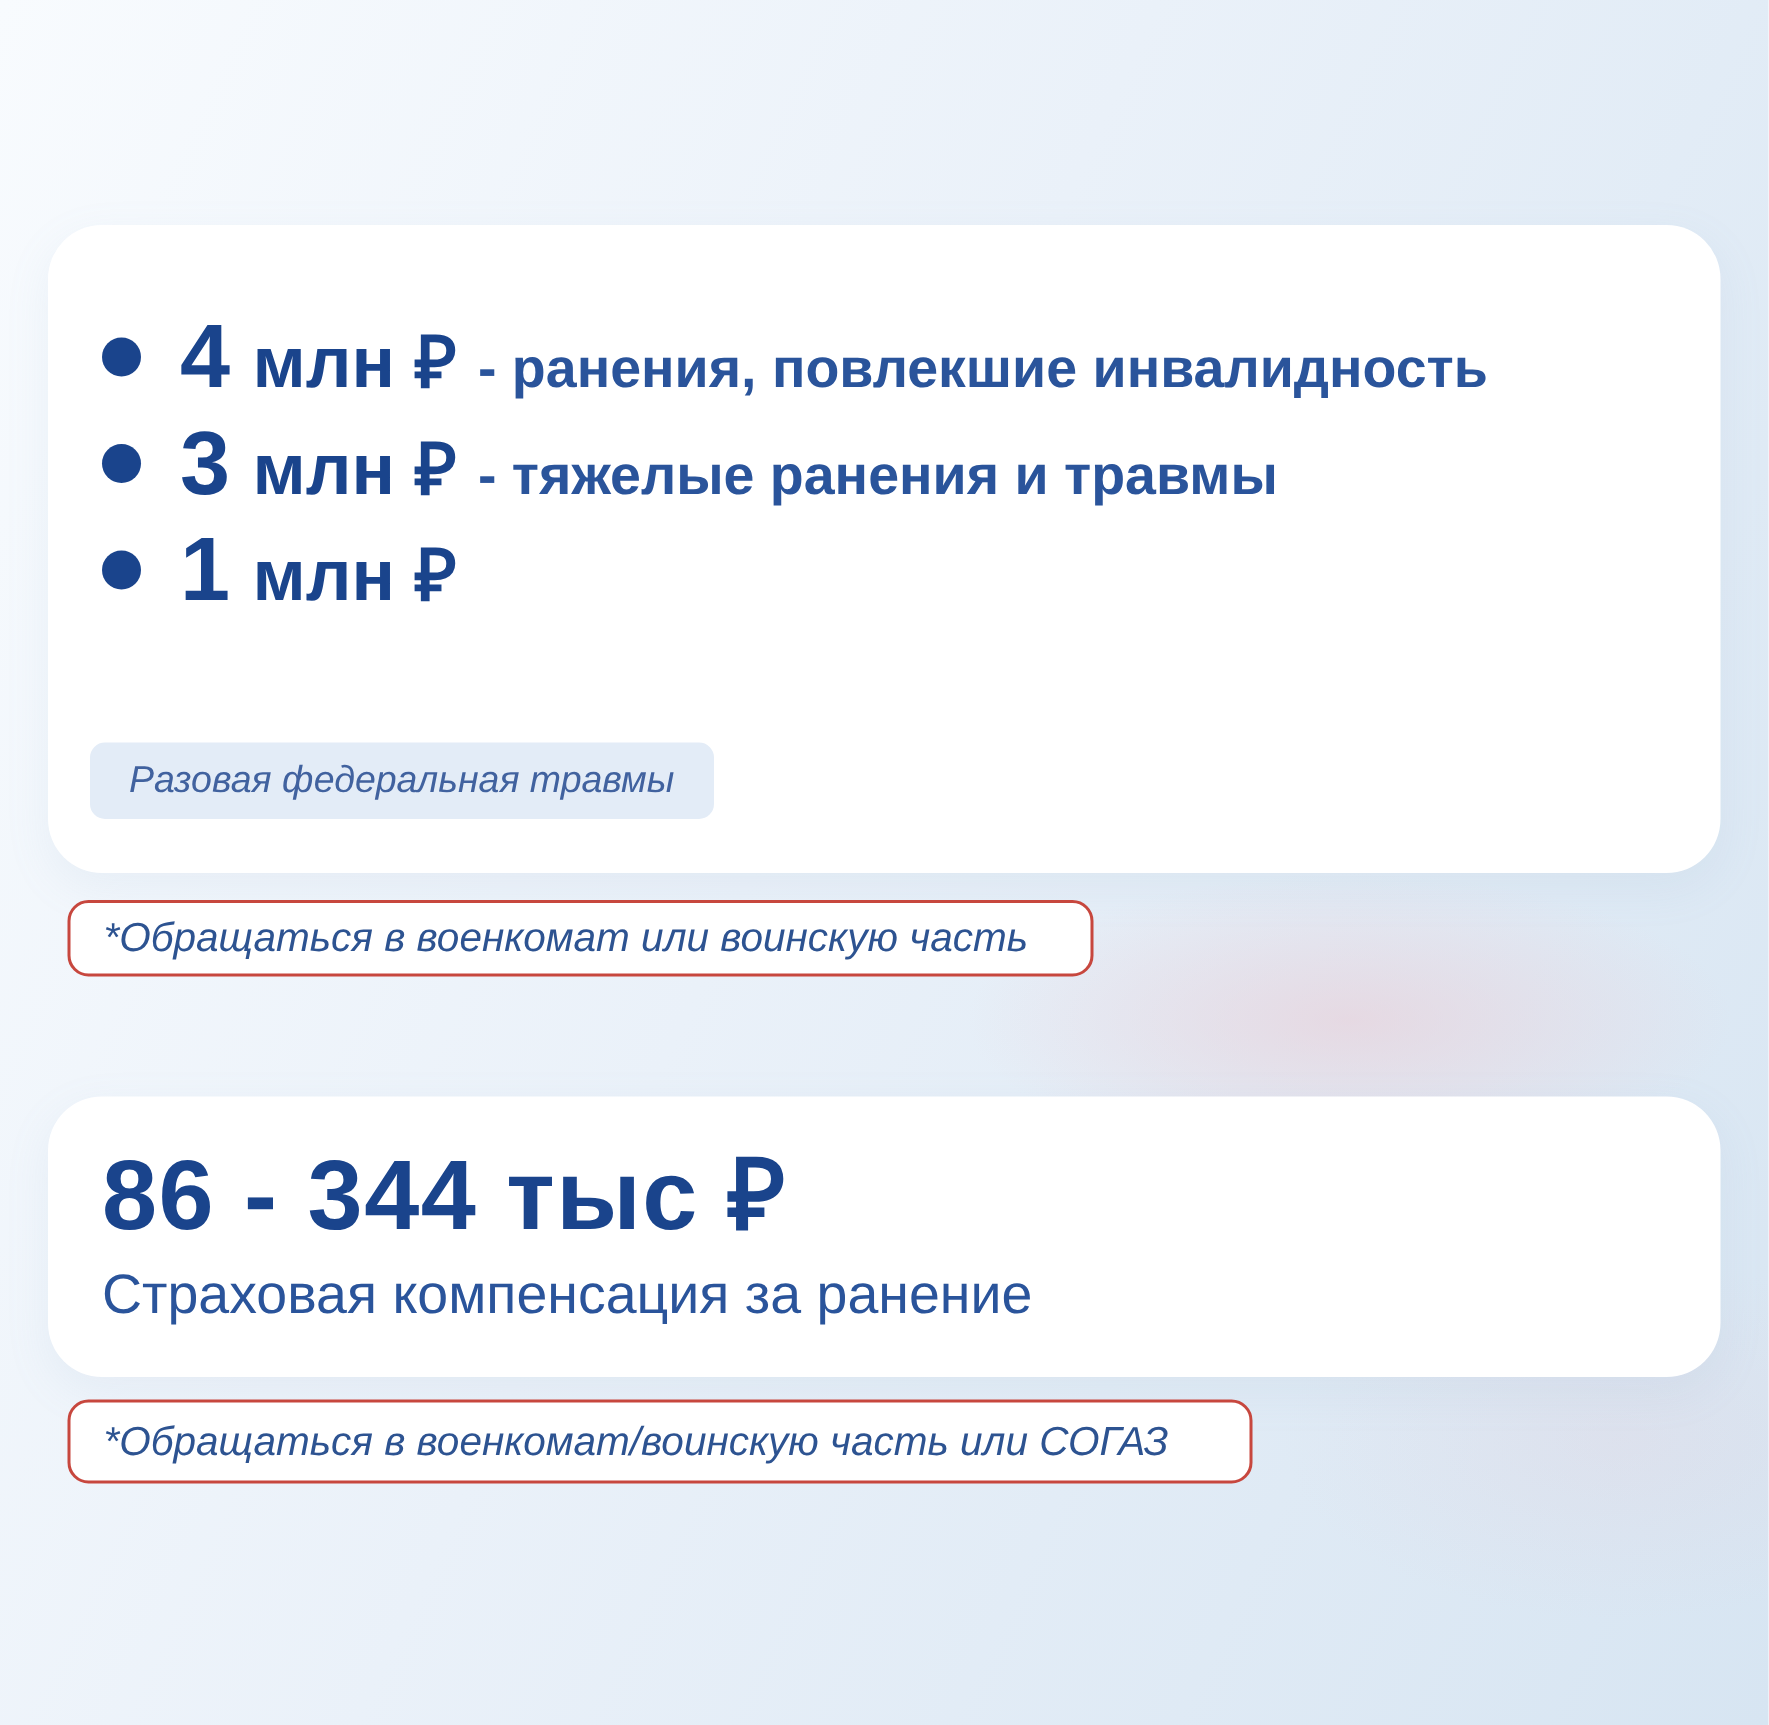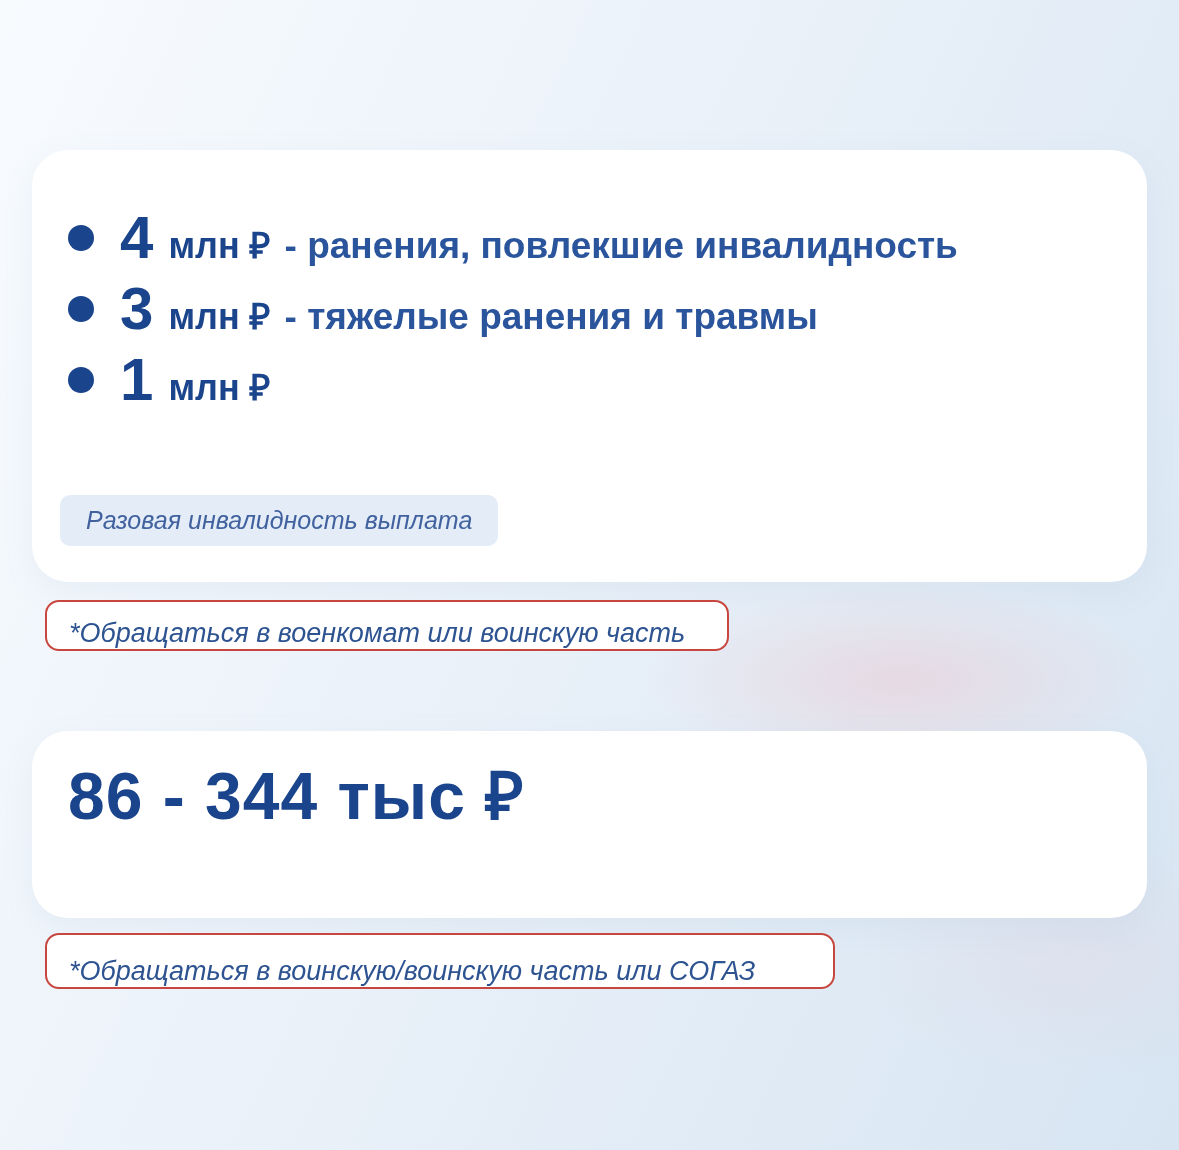--- a/index.html
+++ b/index.html
@@ -51,21 +51,21 @@
     flex: 0 0 auto;
   }
   .amount {
     font-size: 60px;
     line-height: 1;
     font-weight: bold;
     color: #1a448c;
     letter-spacing: 1px;
   }
   .unit {
-    font-size: 36px;
+    font-size: 48px;
     line-height: 1;
     font-weight: bold;
     color: #1a448c;
     margin-left: 14px;
   }
   .desc {
     font-size: 37px;
     line-height: 1;
     color: #2a549b;
     margin-left: 14px;
@@ -83,21 +83,21 @@
     color: #41629f;
   }
   .note {
     position: absolute;
     left: 45px;
     background: #ffffff;
     border: 2px solid #c7473e;
     border-radius: 14px;
     box-sizing: border-box;
     display: flex;
-    align-items: flex-end;
+    align-items: center;
     padding: 0 22px;
     font-size: 27px;
     font-style: italic;
     color: #2d5391;
     white-space: nowrap;
   }
   .note1 {
     top: 600px;
     width: 684px;
     height: 51px;
@@ -148,28 +148,29 @@
       <span class="desc">- тяжелые ранения и травмы</span>
     </div>
 
     <div class="benefit-item">
       <span class="bullet"></span>
       <span class="amount">1</span>
       <span class="unit">млн ₽</span>
     </div>
 
 
-    <div class="badge">Разовая инвалидность выплата</div>
+    <div class="badge">Разовая федеральная травмы</div>
   </section>
 
   <div class="note note1">
     <span>*Обращаться в военкомат или воинскую часть</span>
   </div>
 
   <section class="card card2">
     <div class="amount-range">86 - 344 тыс ₽</div>
+    <div class="subtitle">Страховая компенсация за ранение</div>
   </section>
 
   <div class="note note2">
-    <span>*Обращаться в воинскую/воинскую часть или СОГАЗ</span>
+    <span>*Обращаться в военкомат/воинскую часть или СОГАЗ</span>
   </div>
 
 </div>
 
 </body></html>

